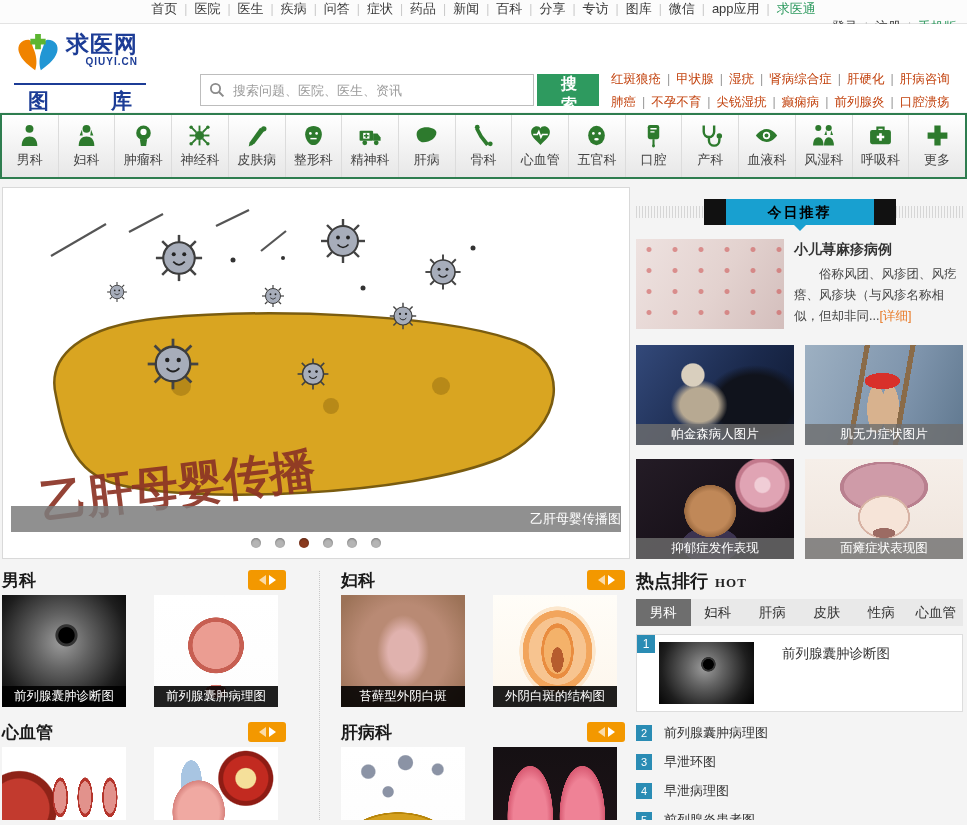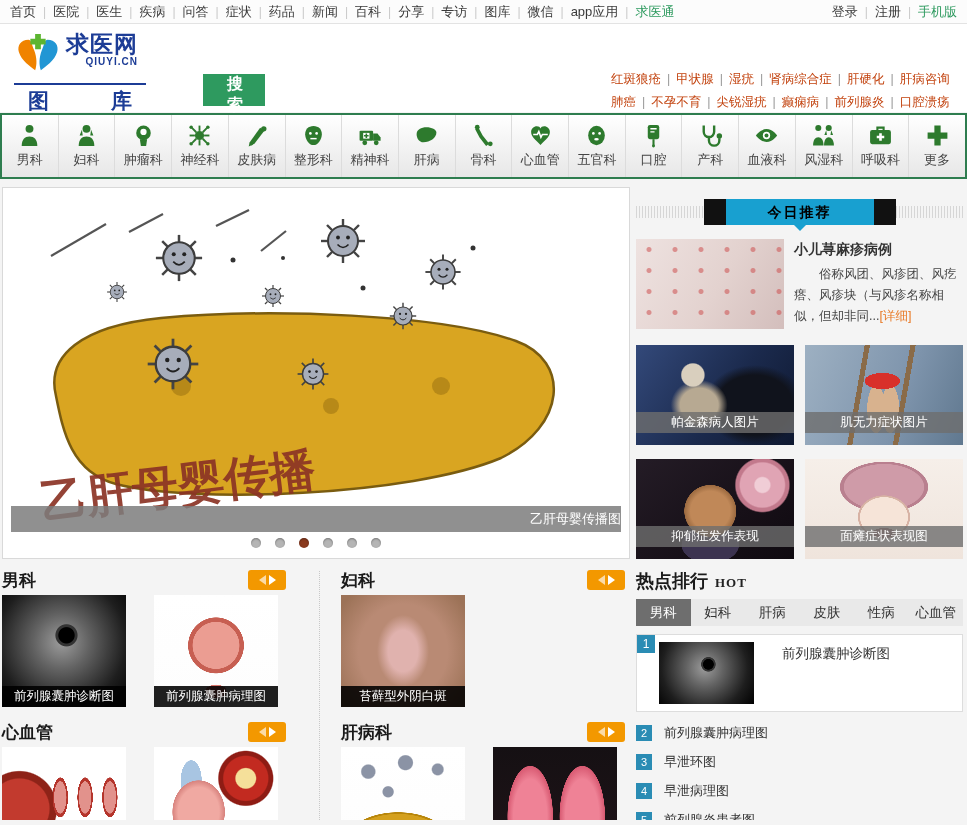--- a/index.html
+++ b/index.html
@@ -2,21 +2,21 @@
 <html><head>
 <meta charset="utf-8">
 <style>
   * { margin:0; padding:0; box-sizing:border-box; }
   html,body { width:967px; height:825px; overflow:hidden; background:#f4f4f4;
     font-family:"Liberation Sans","DejaVu Sans",sans-serif; color:#333; }
   .page { position:relative; width:967px; height:825px; }
 
   
   .topbar { height:24px; background:#fcfcfc; border-bottom:1px solid #e3e3e3;
-    display:flex; align-items:center; padding:0 10px; font-size:13px; }
+    display:flex; align-items:center; padding:0 10px; font-size:13px;flex-direction:column; }
   .topbar .links, .topbar .right { display:flex; align-items:center; }
   .topbar a { color:#3a3a3a; text-decoration:none; cursor:pointer; }
   .topbar .sep { color:#c9c9c9; padding:0 7px; font-size:12px; }
   .topbar .right { margin-left:auto;justify-content:space-between; }
   .topbar a.green { color:#2e9a5f; }
 
   
   .header { height:88px; background:#fff; position:relative; }
   .logo { position:absolute; left:14px; top:8px; cursor:pointer; width:132px; }
   .logo-top { display:flex; align-items:flex-start; }
@@ -69,21 +69,21 @@
   .today-tri { position:absolute; left:50%; top:26px; margin-left:-6px; width:0; height:0;
     border:6px solid transparent; border-top-color:#18a0d0; }
   .rec { display:flex; margin-top:14px; cursor:pointer; }
   .rec-img { width:148px; height:90px; flex:none; }
   .rec-text { margin-left:10px; font-size:12.5px; line-height:21px; color:#444; }
   .rec-title { font-size:14px; font-weight:bold; color:#333; margin-bottom:4px; }
   .rec-body { text-indent:2em; }
   .rec-more { color:#e87722; cursor:pointer; }
   .thumbs { margin-top:16px; display:grid; grid-template-columns:158px 158px; gap:14px 11px; }
   .thumb { height:100px; position:relative; cursor:pointer; overflow:hidden; }
-  .thumb-cap { position:absolute; left:0; bottom:12px; width:100%; height:21px;
+  .thumb-cap { position:absolute; left:0; bottom:0; width:100%; height:21px;
     background:rgba(110,110,110,.8); color:#fff; font-size:12.5px; text-align:center; line-height:21px; }
 
   
   .bottom { position:relative; margin-top:8px; height:251px; overflow:hidden; }
   .vdivider { position:absolute; left:319px; top:2px; height:100%; border-left:1px dotted #c8c8c8; }
   .sec { position:absolute; width:284px; }
   .sec1 { left:2px; top:0; } .sec2 { left:341px; top:0; }
   .sec3 { left:2px; top:152px; } .sec4 { left:341px; top:152px; }
   .sec-head { display:flex; align-items:center; height:22px; }
   .sec-title { font-size:17px; font-weight:bold; color:#1a1a1a; cursor:pointer; }
@@ -242,20 +242,29 @@
           <div class="logo-domain">QIUYI.CN</div>
         </span>
       </div>
       <div class="logo-sec" id="logo-section">
           <span>图</span>
           <span>库</span>
         </div>
     </div>
 
     <div class="searchbox">
+      <span class="search-input-wrap">
+        <span class="mag">
+          <svg width="16" height="16" viewBox="0 0 16 16">
+              <circle cx="6.5" cy="6.5" r="4.6" fill="none" stroke="#8a8a8a" stroke-width="1.8"></circle>
+              <line x1="10" y1="10" x2="14.4" y2="14.4" stroke="#8a8a8a" stroke-width="2"></line>
+            </svg>
+        </span>
+        <input class="search-input" type="text" placeholder="搜索问题、医院、医生、资讯" style="">
+      </span>
       <button class="search-btn">搜 索</button>
     </div>
 
     <div class="keywords">
       <div class="kw-row" id="kw1">
           <a>红斑狼疮</a>
           <span class="kw-sep">|</span>
           <a>甲状腺</a>
           <span class="kw-sep">|</span>
           <a>湿疣</a>
@@ -586,20 +595,23 @@
       <span class="sec-title">妇科</span>
       <span class="sec-arrows">
         <span class="tri-l"></span>
         <span class="tri-r"></span>
       </span>
     </div>
     <div class="sec-imgs">
             <div class="sec-img k-vulva-photo">
               <div class="sec-cap">苔藓型外阴白斑</div>
             </div>
+            <div class="sec-img k-vulva-diagram">
+              <div class="sec-cap">外阴白斑的结构图</div>
+            </div>
     </div>
   </div>
         <div class="sec sec3">
     <div class="sec-head">
       <span class="sec-title">心血管</span>
       <span class="sec-arrows">
         <span class="tri-l"></span>
         <span class="tri-r"></span>
       </span>
     </div>

